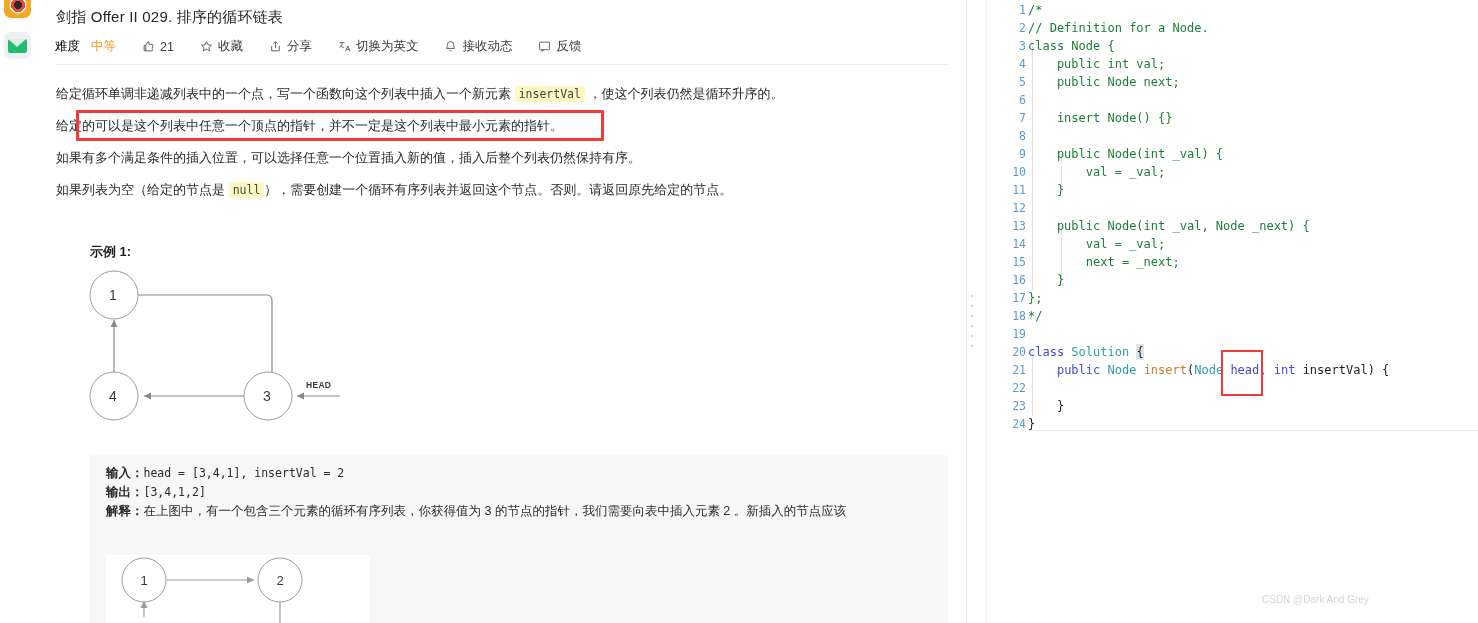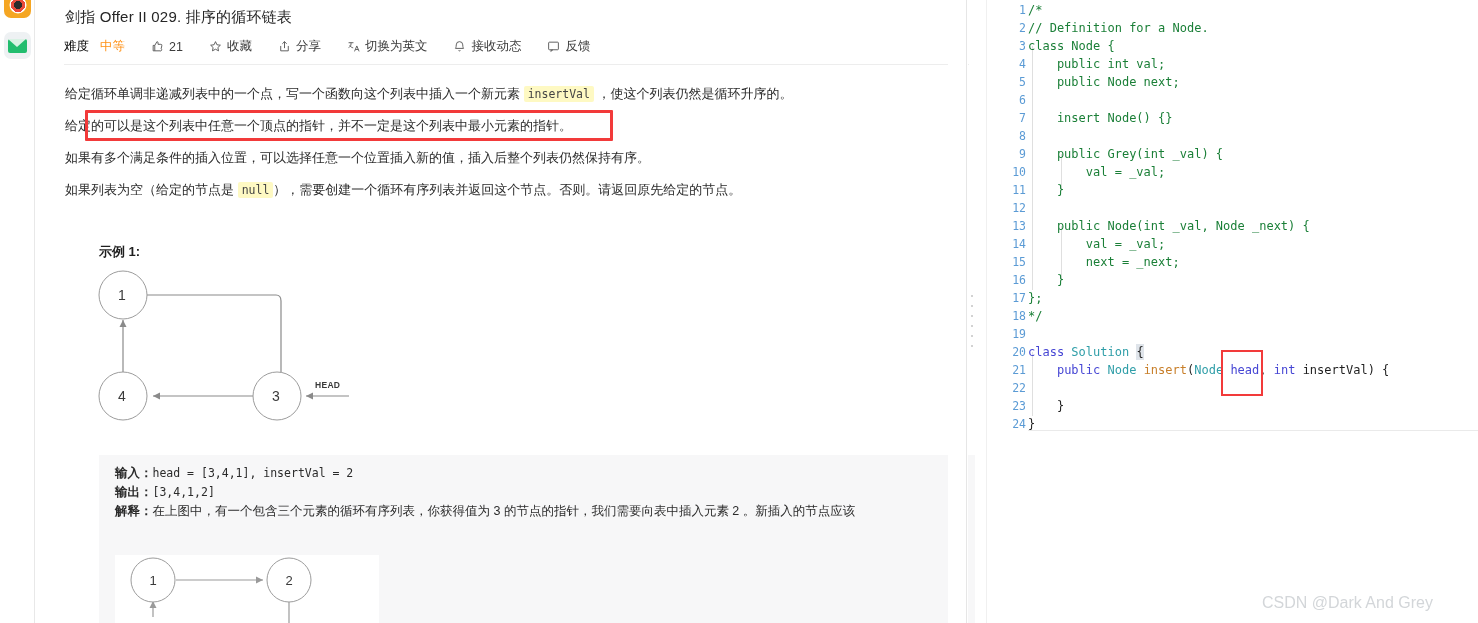--- a/index.html
+++ b/index.html
@@ -38,21 +38,21 @@
     background:#22bd6e; border-radius:2px;
   }
   .rail-icon.two .flap {
     position:absolute; left:4px; top:7px; width:0; height:0;
     border-left:9.5px solid transparent; border-right:9.5px solid transparent;
     border-top:8px solid #d9f2e4;
   }
 
   
   .problem {
-    position: absolute; left: 43px; top: 0; width: 932px; height: 623px;
+    position: absolute; left: 34px; top: 0; width: 932px; height: 623px;
     background: #ffffff; overflow: hidden;
   }
 
   .title {
     position: absolute; left: 22px; top: 8px;
     font-size: 15px; color: #262626; font-weight: 400; letter-spacing: .2px;
     white-space: nowrap;
   }
 
   .meta-row {
@@ -184,21 +184,21 @@
   }
   .line24-underline {
     position:absolute; left:41px; top:427px; width:450px; height:1px; background:#eaeaea;
   }
   .caret-sel {
     position:absolute; background:#dfe4ea;
   }
 
   .watermark {
     position:absolute; left:1262px; top:594px;
-    font-size:16px; color:#d3d6d9; white-space:nowrap;
+    font-size:10px; color:#d3d6d9; white-space:nowrap;
   }
 </style>
 </head>
 <body>
 
 <div id="root">
 
   <div class="rail">
     <div class="rail-icon one">
         <div class="inner"></div>
@@ -412,21 +412,21 @@
       <div class="indent-guide" style="left:4px; top:352px; height:64px;"></div>
 
       <div class="cline" style="top:1px"><span class="cm">/*</span></div>
       <div class="cline" style="top:19px"><span class="cm">// Definition for a Node.</span></div>
       <div class="cline" style="top:37px"><span class="cm">class Node {</span></div>
       <div class="cline" style="top:55px"><span class="cm">    public int val;</span></div>
       <div class="cline" style="top:73px"><span class="cm">    public Node next;</span></div>
       <div class="cline" style="top:91px"></div>
       <div class="cline" style="top:109px"><span class="cm">    insert Node() {}</span></div>
       <div class="cline" style="top:127px"></div>
-      <div class="cline" style="top:145px"><span class="cm">    public Grey(int _val) {</span></div>
+      <div class="cline" style="top:145px"><span class="cm">    public Node(int _val) {</span></div>
       <div class="cline" style="top:163px"><span class="cm">        val = _val;</span></div>
       <div class="cline" style="top:181px"><span class="cm">    }</span></div>
       <div class="cline" style="top:199px"></div>
       <div class="cline" style="top:217px"><span class="cm">    public Node(int _val, Node _next) {</span></div>
       <div class="cline" style="top:235px"><span class="cm">        val = _val;</span></div>
       <div class="cline" style="top:253px"><span class="cm">        next = _next;</span></div>
       <div class="cline" style="top:271px"><span class="cm">    }</span></div>
       <div class="cline" style="top:289px"><span class="cm">};</span></div>
       <div class="cline" style="top:307px"><span class="cm">*/</span></div>
       <div class="cline" style="top:325px"></div>

